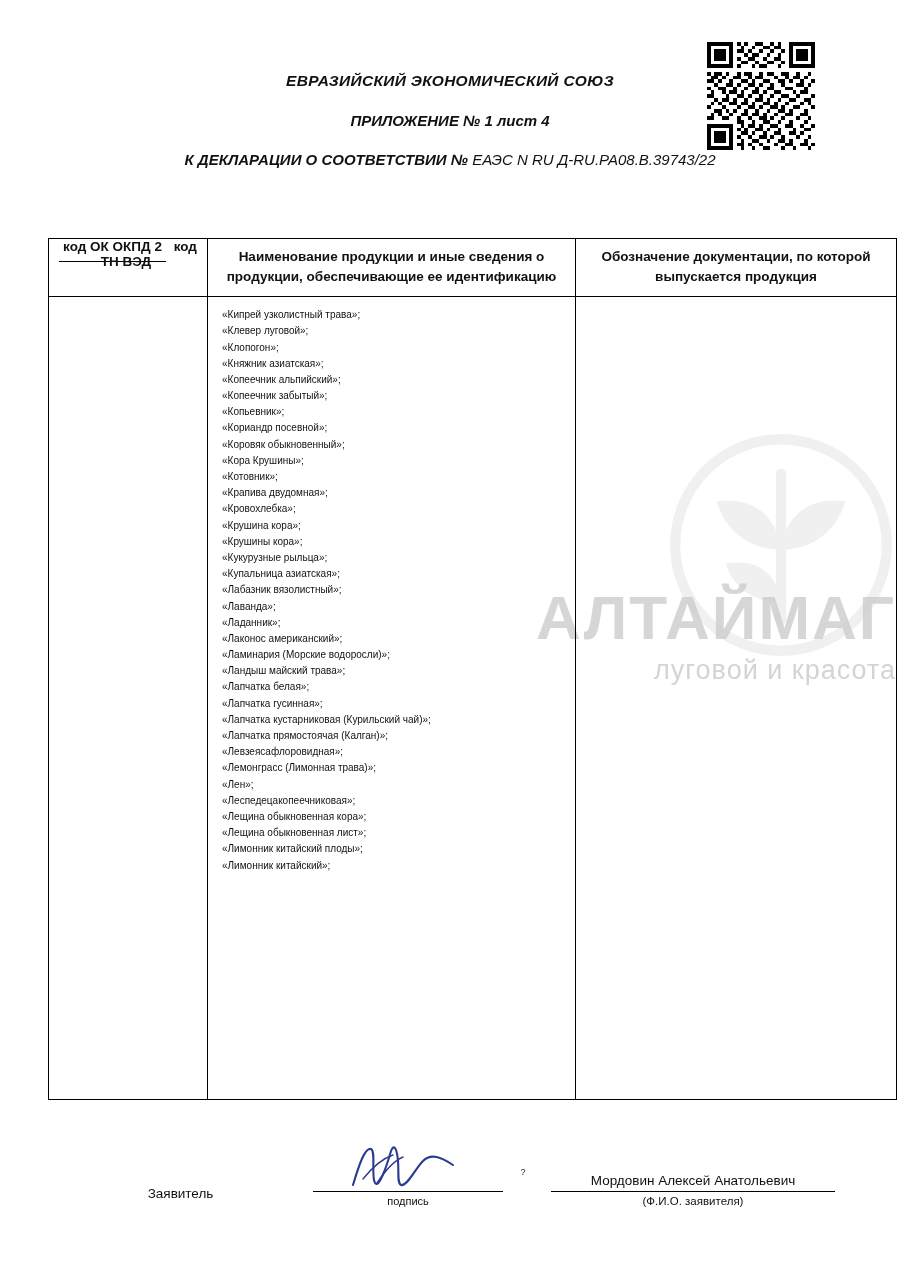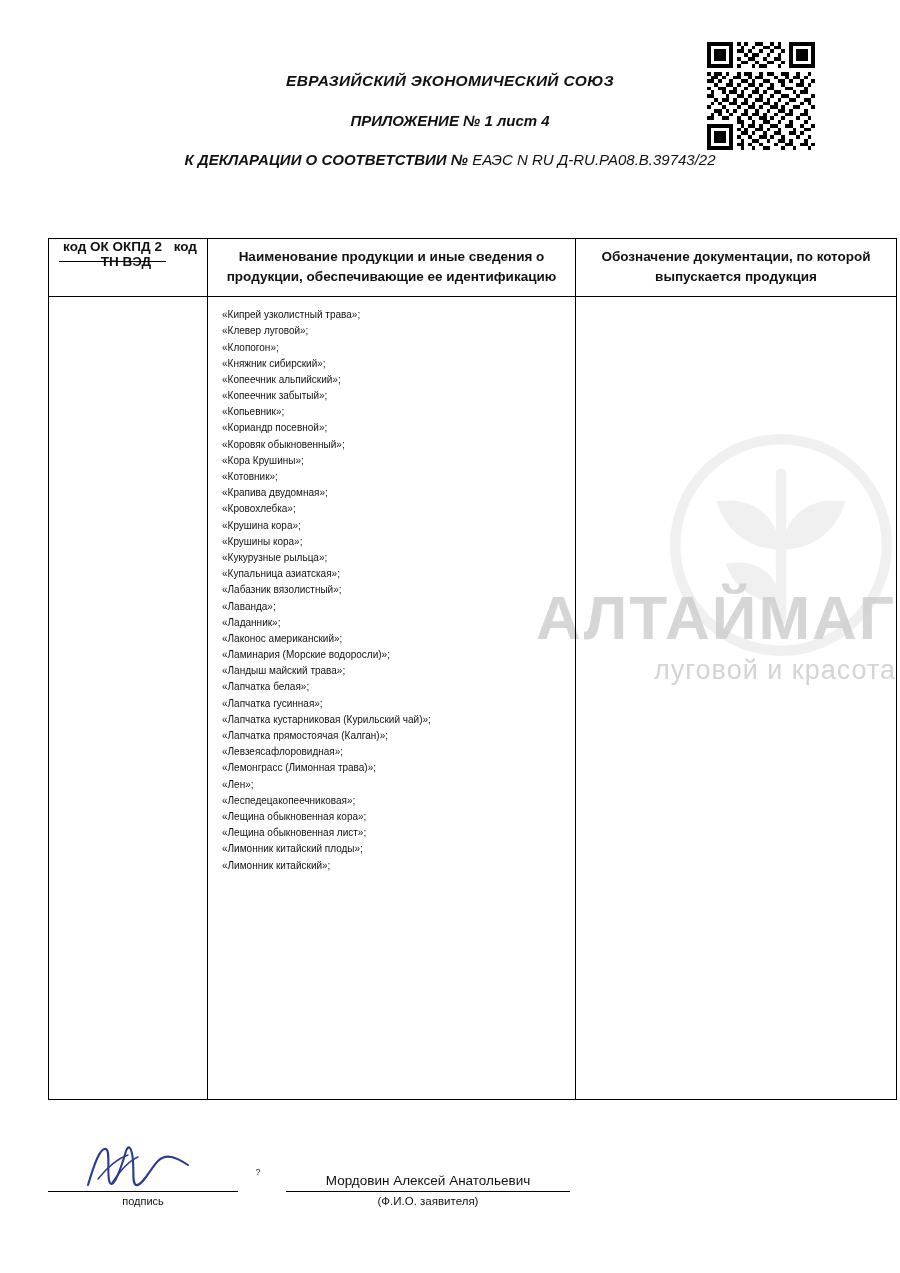--- a/index.html
+++ b/index.html
@@ -475,21 +475,21 @@
         <td class="col-b th-cell th-b">Наименование продукции и иные сведения о продукции, обеспечивающие ее идентификацию</td>
         <td class="col-c th-cell th-c">Обозначение документации, по которой выпускается продукция</td>
       </tr>
       <tr>
         <td class="col-a body-a"></td>
         <td class="col-b body-b">
           <div id="product-list">
                 <div class="item">«Кипрей узколистный трава»;</div>
                 <div class="item">«Клевер луговой»;</div>
                 <div class="item">«Клопогон»;</div>
-                <div class="item">«Княжник сибирский»;</div>
+                <div class="item">«Княжник азиатская»;</div>
                 <div class="item">«Копеечник альпийский»;</div>
                 <div class="item">«Копеечник забытый»;</div>
                 <div class="item">«Копьевник»;</div>
                 <div class="item">«Кориандр посевной»;</div>
                 <div class="item">«Коровяк обыкновенный»;</div>
                 <div class="item">«Кора Крушины»;</div>
                 <div class="item">«Котовник»;</div>
                 <div class="item">«Крапива двудомная»;</div>
                 <div class="item">«Кровохлебка»;</div>
                 <div class="item">«Крушина кора»;</div>
@@ -517,20 +517,21 @@
               </div>
         </td>
         <td class="col-c body-c"></td>
       </tr>
     </tbody>
       </table>
   </div>
 
   <div class="sign">
     <div class="sign-row">
+      <div class="sign-left">Заявитель</div>
       <div class="sign-mid">
         <div class="line">
           <svg class="scribble" viewBox="0 0 130 52">
             <path d="M12 46 C18 26 24 8 30 10 C35 12 30 38 34 44 C38 50 46 26 50 12 C53 4 56 10 57 22 C58 34 56 44 60 46 C66 48 74 30 82 22 C90 14 100 18 112 26" fill="none" stroke="#2b3c8f" stroke-width="2.1" stroke-linecap="round"></path>
             <path d="M22 40 C30 30 40 20 52 16" fill="none" stroke="#2b3c8f" stroke-width="1.4" stroke-linecap="round"></path>
             <path d="M36 44 C44 32 52 22 62 18" fill="none" stroke="#2b3c8f" stroke-width="1.4" stroke-linecap="round"></path>
           </svg>
         </div>
         <div class="caption">подпись</div>
       </div>

